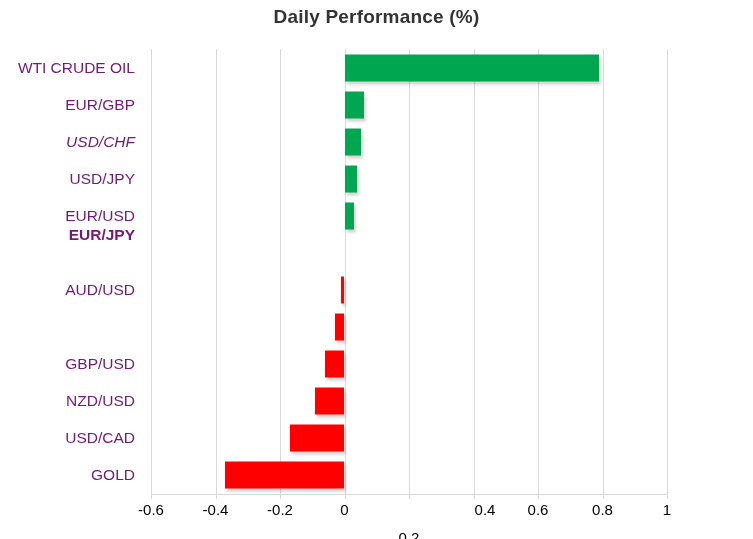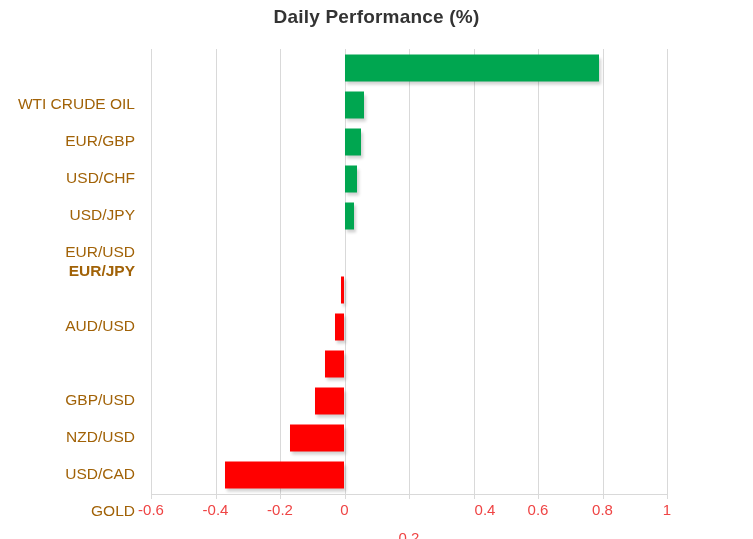--- a/index.html
+++ b/index.html
@@ -54,38 +54,37 @@
     height: 5px;
     background: #d9d9d9;
   }
   .tick-label {
     position: absolute;
     top: 452px;
     width: 80px;
     margin-left: -40px;
     text-align: center;
     font-size: 15px;
-    color: #ef4444;
+    color: #000000;
   }
   #y-labels {
     position: absolute;
     left: 0;
     top: 49px;
     width: 143px;
     height: 445px;
   }
   .y-label {
     position: absolute;
     right: 8px;
     text-align: right;
     white-space: nowrap;
     font-size: 15.5px;
-    color: #a16207;
+    color: #701a75;
     transform: translateY(-50%);
-    margin-top: 36px;
   }
   .bar {
     position: absolute;
     height: 27px;
     transform: translateY(-50%);
     box-shadow: 2px 3px 3px rgba(0,0,0,0.18);
   }
   .bar.pos { background: #00a650; }
   .bar.neg { background: #ff0000; }
   #x-axis-line {
@@ -100,21 +99,21 @@
 </head>
 <body>
 
 <div id="chart-root">
 
   <div id="chart-title">Daily Performance (%)</div>
 
   <div id="y-labels">
       <div class="y-label" style="top: 18.5417px;">WTI CRUDE OIL</div>
       <div class="y-label" style="top: 55.625px;">EUR/GBP</div>
-      <div class="y-label" style="top: 92.7083px;">USD/CHF</div>
+      <div class="y-label" style="top: 92.7083px; font-style: italic;">USD/CHF</div>
       <div class="y-label" style="top: 129.792px;">USD/JPY</div>
       <div class="y-label" style="top: 166.875px;">EUR/USD</div>
       <div class="y-label" style="top: 186px; font-weight: bold;">EUR/JPY</div>
       <div class="y-label" style="top: 241.042px;">AUD/USD</div>
       <div class="y-label" style="top: 315.208px;">GBP/USD</div>
       <div class="y-label" style="top: 352.292px;">NZD/USD</div>
       <div class="y-label" style="top: 389.375px;">USD/CAD</div>
       <div class="y-label" style="top: 426.458px;">GOLD</div>
     </div>
 

